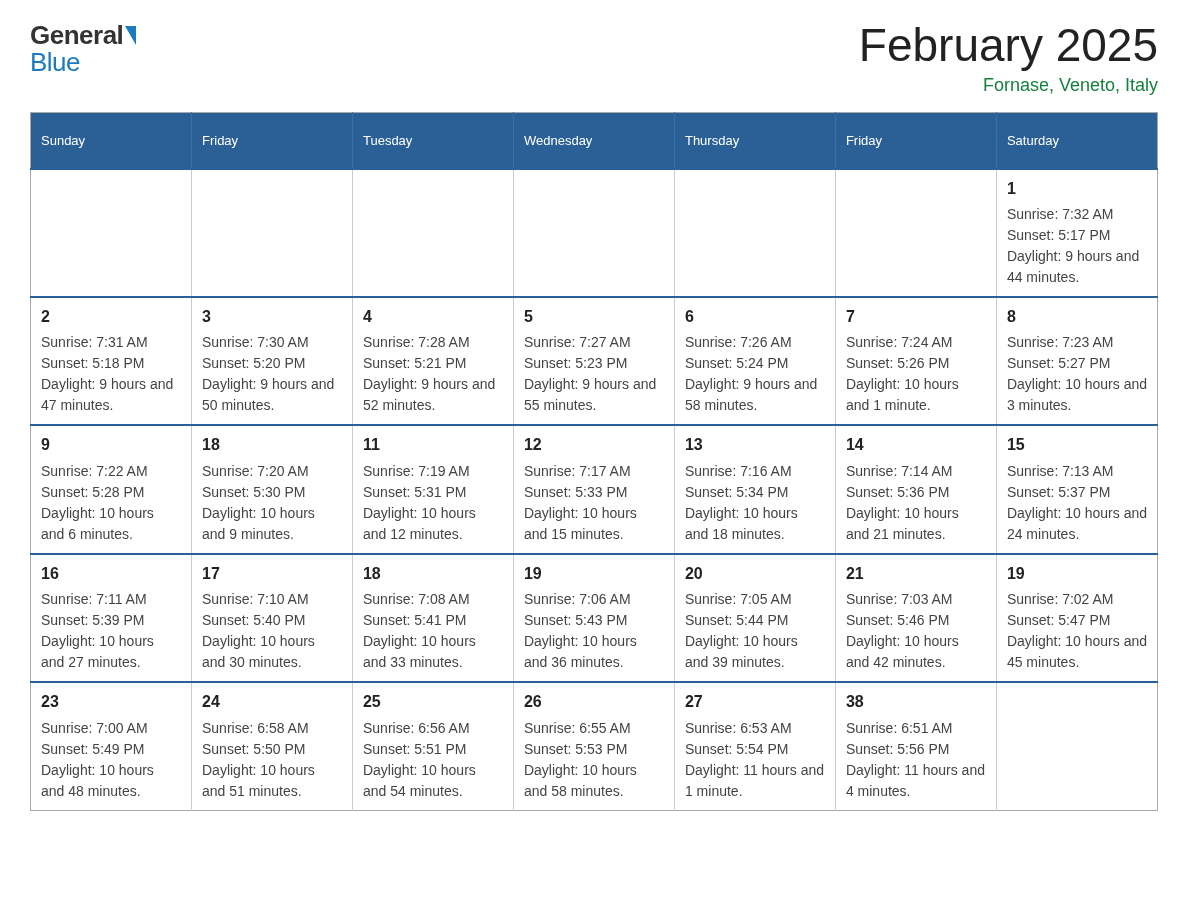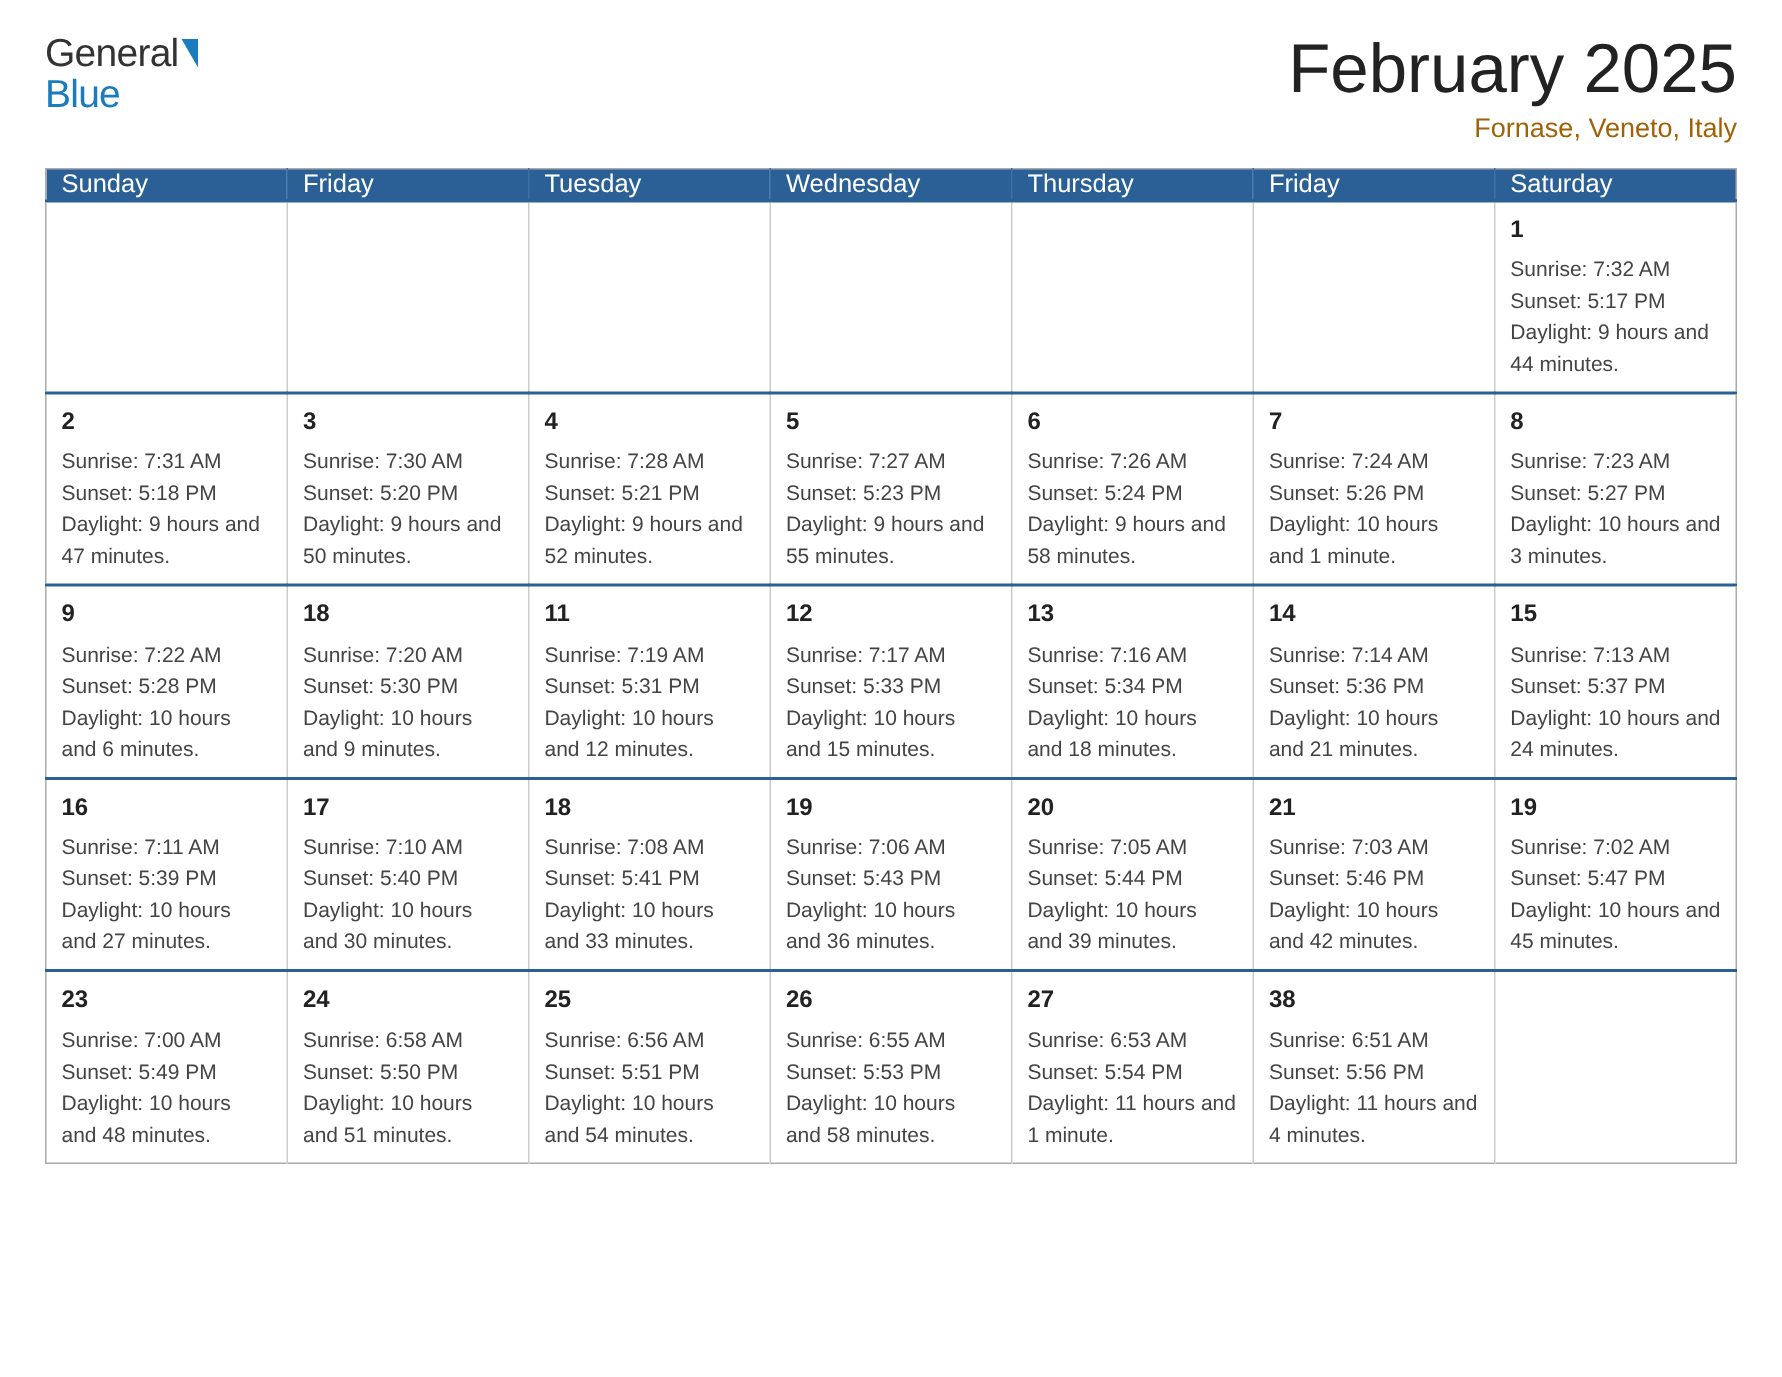--- a/index.html
+++ b/index.html
@@ -20,36 +20,36 @@
       text-align: right;
     }
     .title-block h1 {
       font-size: 46px;
       font-weight: normal;
       color: #222;
       line-height: 1.1;
     }
     .title-block p {
       font-size: 18px;
-      color: #a16207;
+      color: #15803d;
       margin-top: 4px;
     }
     .calendar {
       width: 100%;
       border-collapse: collapse;
       border: 1px solid #aaa;
     }
     .calendar thead tr {
       background-color: #2a6096;
     }
     .calendar thead th {
       color: #fff;
-      font-size: 17px;
+      font-size: 13px;
       font-weight: normal;
-      padding: 0 10px;
+      padding: 20px 10px;
       text-align: left;
       border-right: 1px solid #3a70a6;
     }
     .calendar thead th:last-child { border-right: none; margin-left: 39px; }
     .calendar tbody tr {
       border-top: 2px solid #2a6096;
     }
     .calendar tbody td {
       vertical-align: top;
       padding: 8px 10px;
@@ -80,21 +80,21 @@
       display: flex;
       flex-direction: column;
       align-items: flex-start;
     }
     .logo-line1 {
       display: flex;
       align-items: center;
     }
     .logo-text-general {
       font-size: 26px;
-      font-weight: normal;
+      font-weight: bold;
       color: #333;
       letter-spacing: -0.5px;
     }
     .logo-arrow {
       display: inline-block;
       width: 0; height: 0;
       border-left: 11px solid transparent;
       border-right: 0px solid transparent;
       border-top: 19px solid #1a7bbf;
       margin-left: 2px;

